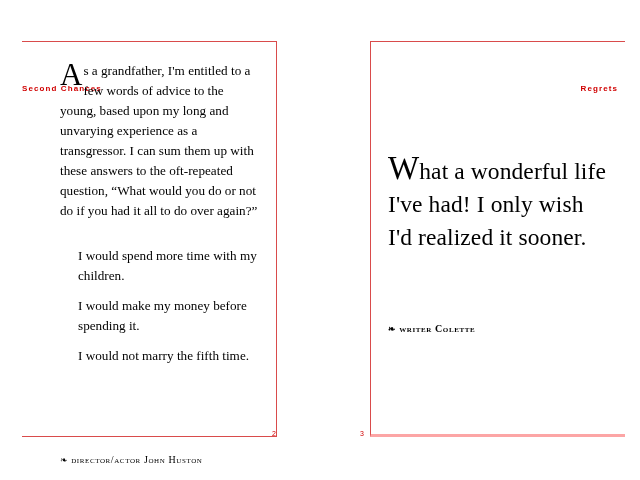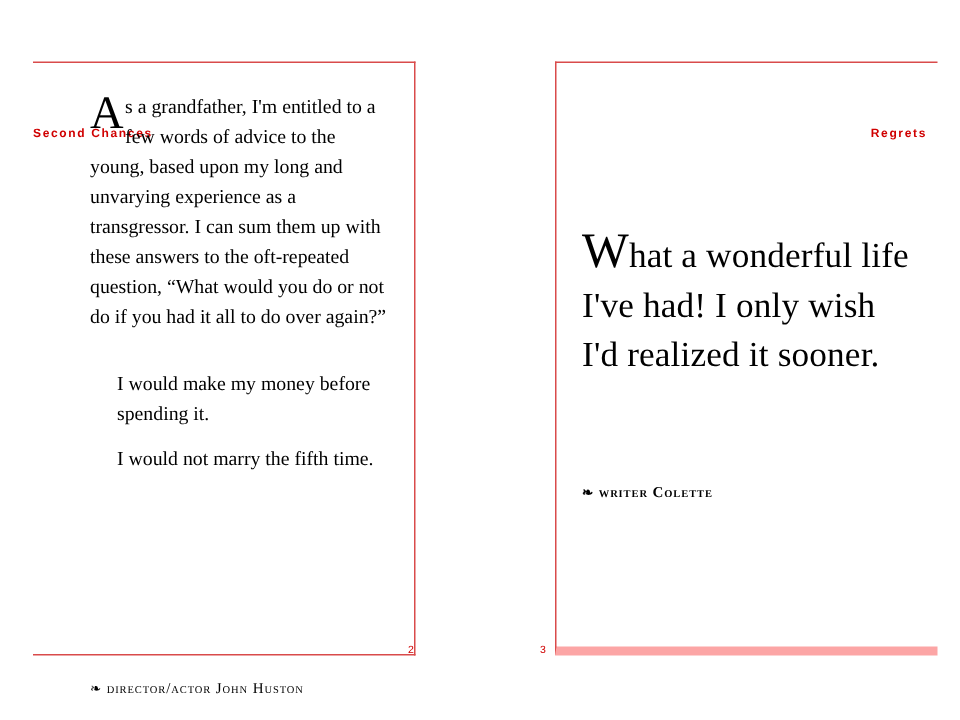--- a/index.html
+++ b/index.html
@@ -31,21 +31,21 @@
   .page-left {
     left: 22px;
     border-top: 1px solid #d94b4b;
     border-right: 1px solid #d94b4b;
     border-bottom: 1px solid #d94b4b;
   }
   .page-right {
     left: 370px;
     border-top: 1px solid #d94b4b;
     border-left: 1px solid #d94b4b;
-    border-bottom: 6px solid #fca5a5;
+    border-bottom: 3px solid #fca5a5;
   }
 
   
   .running-head {
     position: absolute;
     top: 36px;
     font-family: Liberation Sans, sans-serif;
     font-size: 8px;
     font-weight: bold;
     letter-spacing: 1.1px;
@@ -144,20 +144,21 @@
   <div class="running-head running-head-left">Second Chances</div>
   <div class="running-head running-head-right">Regrets</div>
 
   <div class="page page-left">
 
     <div class="body-text">
       <span class="dropcap">A</span><span>s a grandfather, I'm entitled to a few words of advice to the young, based upon my long and unvarying experience as a transgressor. I can sum them up with these answers to the oft-repeated question, “What would you do or not do if you had it all to do over again?”</span>
     </div>
 
     <div class="list">
+      <div class="list-item">I would spend more time with my children.</div>
       <div class="list-item">I would make my money before spending it.</div>
       <div class="list-item">I would not marry the fifth time.</div>
     </div>
 
     <div class="attribution attr-left">
       <span class="dingbat">❧</span><span>director/actor John Huston</span>
     </div>
 
   </div>
 

